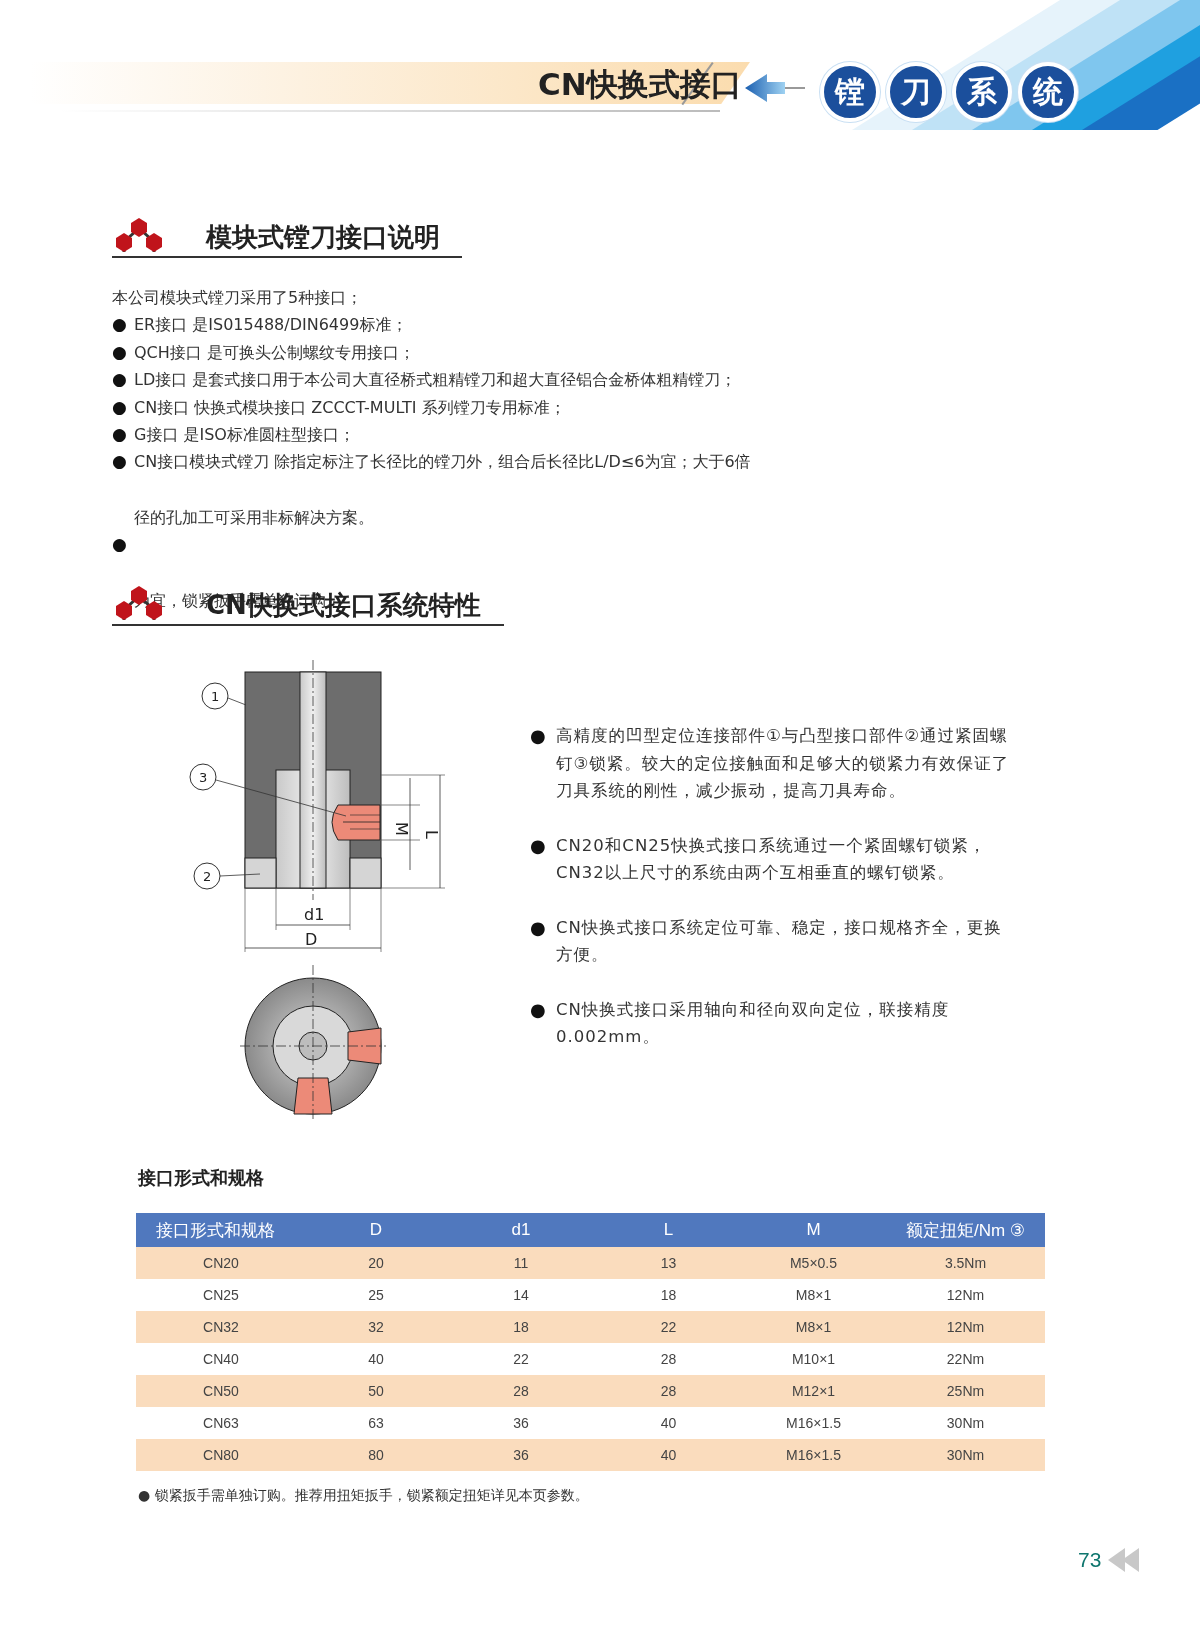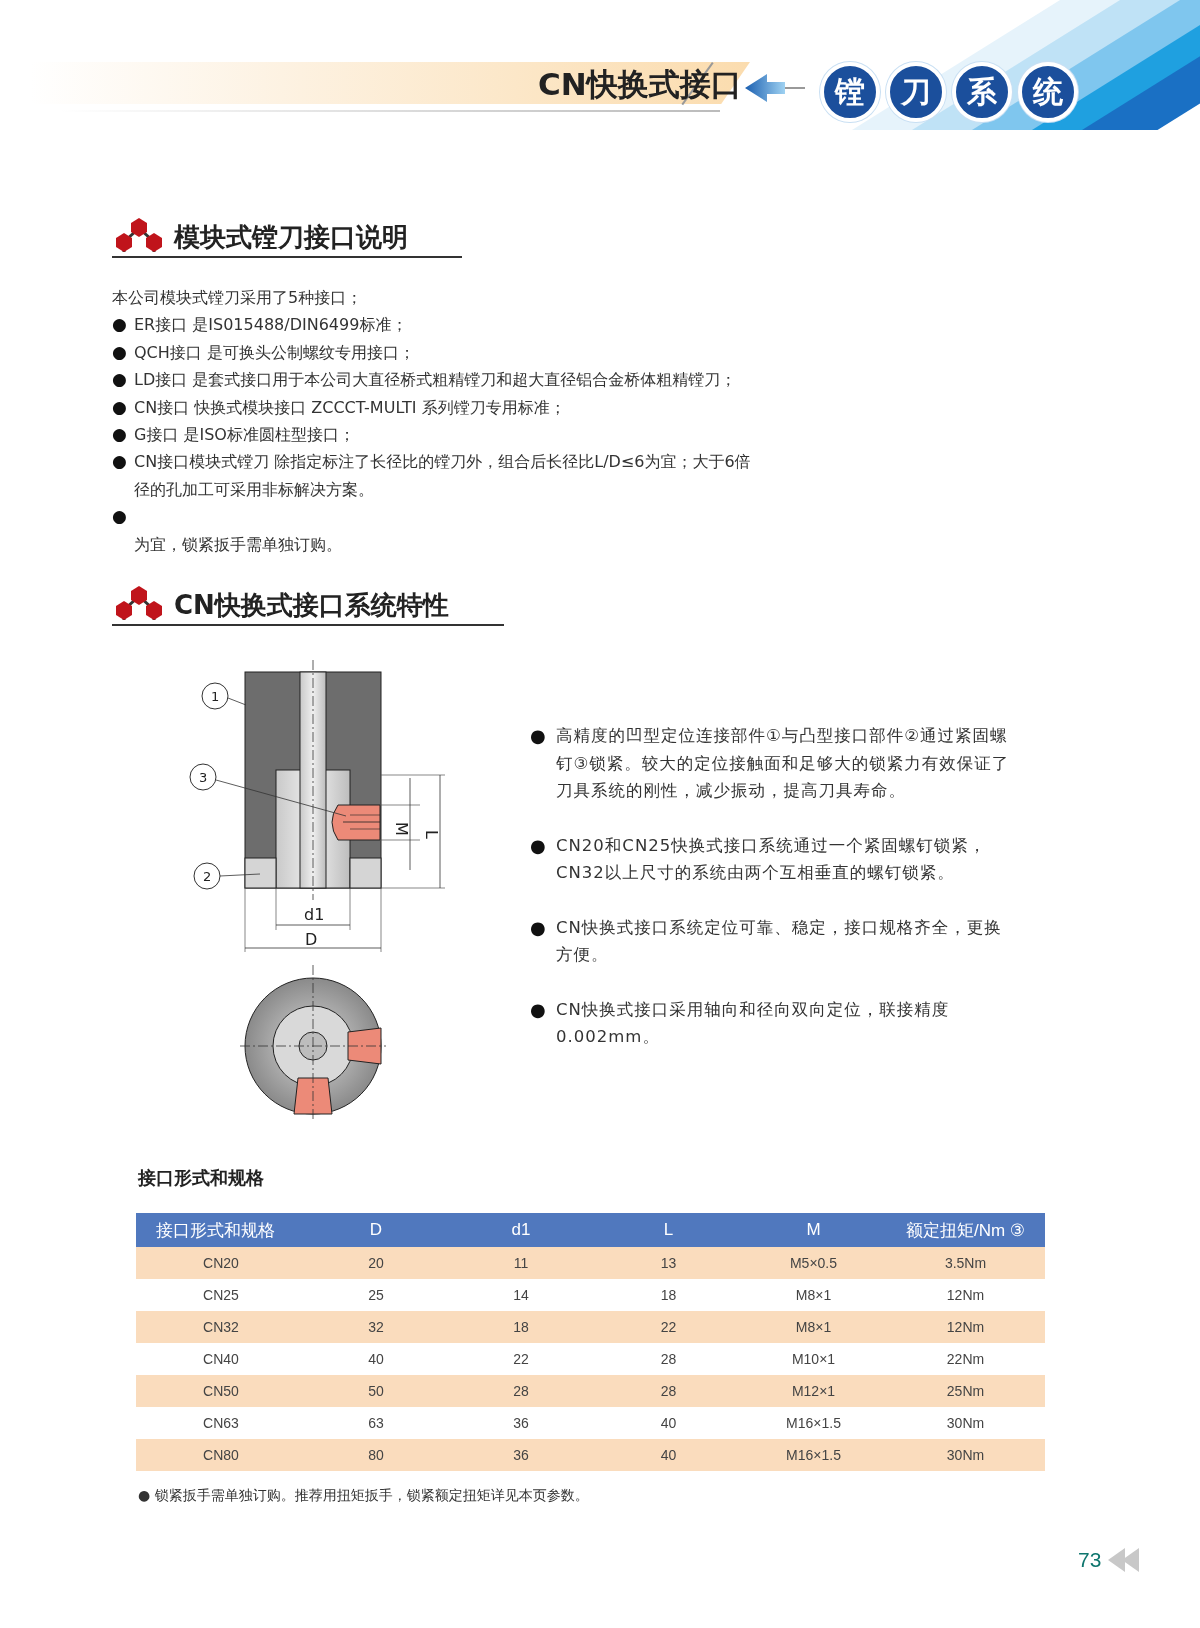--- a/index.html
+++ b/index.html
@@ -30,28 +30,28 @@
   .circle-row { position: absolute; left: 820px; top: 62px; display: flex; gap: 6px; }
   .circle {
     width: 60px; height: 60px; border-radius: 50%;
     background: #1b4f9c; border: 4px solid #fff; box-shadow: 0 0 0 1px #c8dff3;
     color: #fff; font-size: 30px; font-weight: bold; display: flex; align-items: center; justify-content: center;
   }
 
   
   .section-head { position: absolute; left: 112px; height: 42px; display: flex; align-items: flex-end; }
   .section-head .hex-icon { width: 54px; height: 38px; margin-right: 8px; }
-  .section-head .title { font-size: 26px; font-weight: bold; color: #222; line-height: 34px; }
+  .section-head .title { font-size: 26px; font-weight: bold; color: #222; line-height: 34px; margin-left: 32px; }
   .section-head .rule { position: absolute; left: 0; bottom: -4px; height: 2px; background: #333; }
 
   
   .intro { position: absolute; left: 112px; top: 284px; width: 740px; font-size: 16px; line-height: 27.4px; color: #333; }
   .intro .row { display: flex; }
   .intro .bullet { width: 22px; flex: none; font-size: 17px; color: #111; }
-  .intro .indent { padding-left: 22px; }
+  .intro .indent { padding-left: 22px; margin-top: 28px; }
 
   
   .diagram { position: absolute; left: 180px; top: 660px; width: 300px; height: 470px; }
 
   
   .features { position: absolute; left: 530px; top: 722px; width: 480px; font-size: 16.5px; line-height: 27.5px; color: #333; letter-spacing: 1px; }
   .features .item { display: flex; margin-bottom: 27px; }
   .features .bullet { width: 26px; flex: none; font-size: 18px; color: #111; }
 
   

